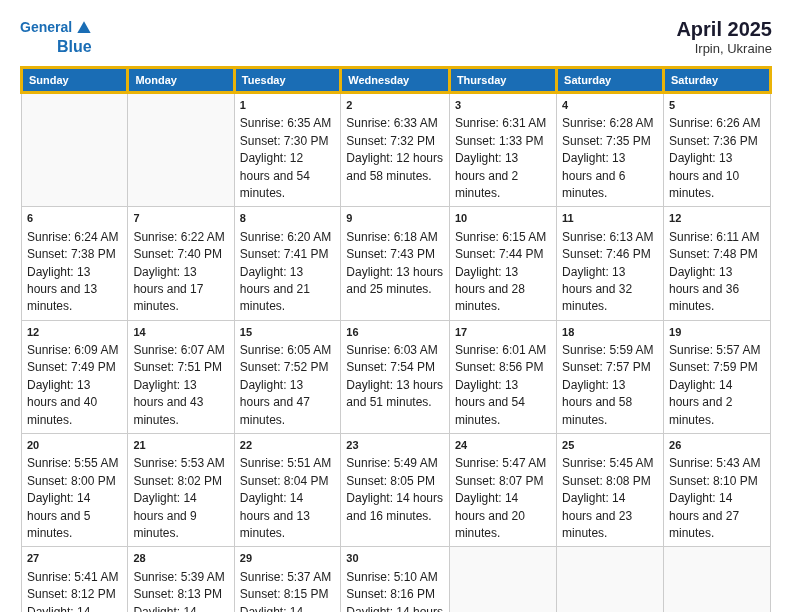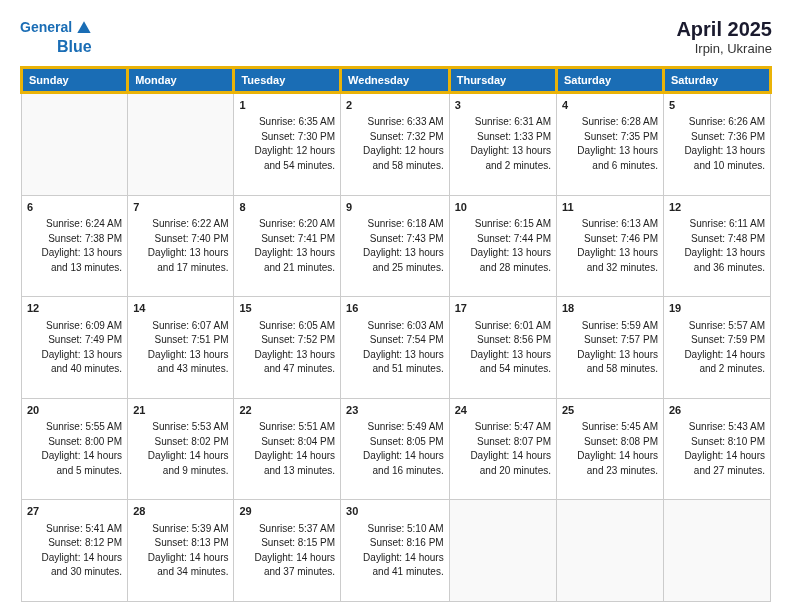--- a/index.html
+++ b/index.html
@@ -80,24 +80,23 @@
     .calendar td.empty {
       background: #f9f9f9;
     }
     .day-num {
       font-size: 11px;
       font-weight: bold;
       display: block;
       margin-bottom: 2px;
     }
     .day-detail {
-      font-size: 10px;
+      font-size: 12px;
       color: #222;
       line-height: 1.45;
-      text-align: right;
     }
   </style>
 </head>
 <body>
 
 <div class="page">
   <div class="header">
     <div class="logo">
       <div>
         <div style="display:flex;align-items:center;">

